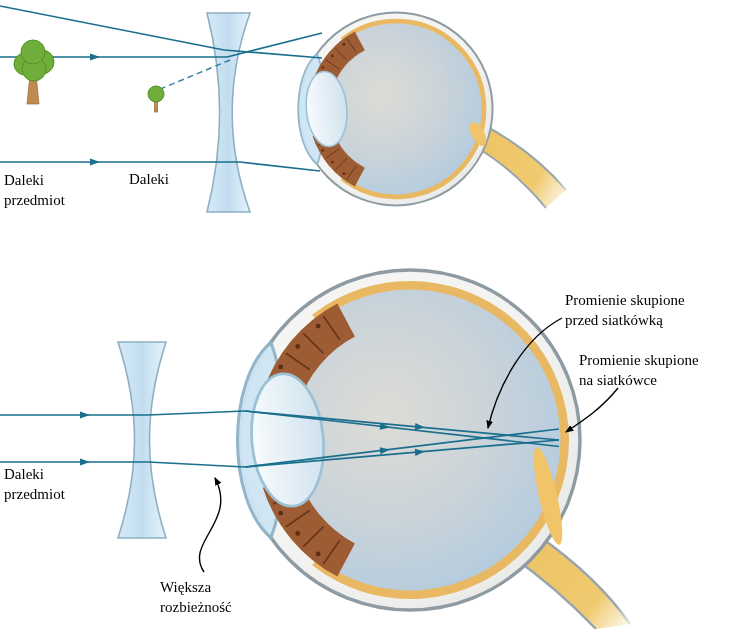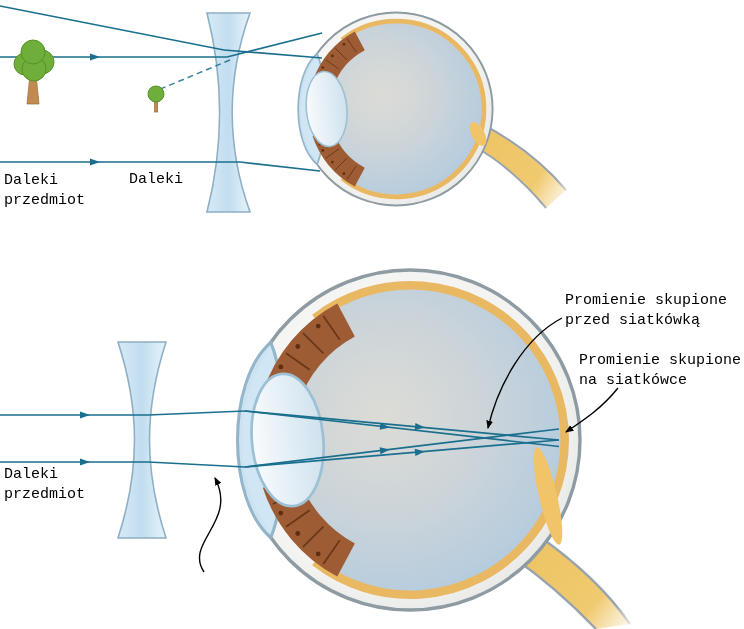--- a/index.html
+++ b/index.html
@@ -1,17 +1,17 @@
 <!DOCTYPE html>
 <html style="--ray: #1a6f8e; --retina: #e9b863; --iris: #9d5c33; --iris-detail: #5e2d12; --nerve: #f2c469; --sclera-outline: #8e9ba3; --tree-foliage: #6fae3a; --tree-trunk: #c08a50; --annotation: #000000;"><head>
 <meta charset="utf-8">
 <style>
   html,body{margin:0;padding:0;background:#fff;}
   .page{position:relative;width:744px;height:629px;background:#ffffff;
-        font-family:Liberation Mono, monospace;overflow:hidden;}
+        font-family:Liberation Serif, serif;overflow:hidden;}
   .page svg{position:absolute;left:0;top:0;}
   .lbl{position:absolute;font-size:15px;line-height:1.32;color:#000;
        white-space:pre-line;}
   
   .ray{stroke:var(--ray,#1a6f8e);stroke-width:1.7;fill:none;}
   .ray-f{fill:var(--ray,#1a6f8e);}
   .dashed{stroke:var(--ray,#1a6f8e);stroke-width:1.5;fill:none;stroke-dasharray:6 4;opacity:.85;}
   .sclera{fill:url(#gScl);stroke:var(--sclera-outline,#8e9ba3);stroke-width:2;}
   .vitreous{fill:url(#gVit);}
   .retina{stroke:var(--retina,#e9b863);stroke-width:5;fill:none;}
@@ -165,18 +165,20 @@
     <path class="ann" d="M 562 318 C 524 338 498 385 488 428" marker-end="url(#mA)"></path>
     <path class="ann" d="M 618 388 C 602 408 584 420 566 432" marker-end="url(#mA)"></path>
   </g>
 </svg>
 
 <div class="lbl" style="left:4px;top:171px">Daleki
 przedmiot</div>
 <div class="lbl" style="left:129px;top:170px">Daleki</div>
 <div class="lbl" style="left:4px;top:465px">Daleki
 przedmiot</div>
+<div class="lbl" style="left:160px;top:578px">Większa
+rozbieżność</div>
 <div class="lbl" style="left:565px;top:291px">Promienie skupione
 przed siatkówką</div>
 <div class="lbl" style="left:579px;top:351px">Promienie skupione
 na siatkówce</div>
 
 </div>
 
 </body></html>

